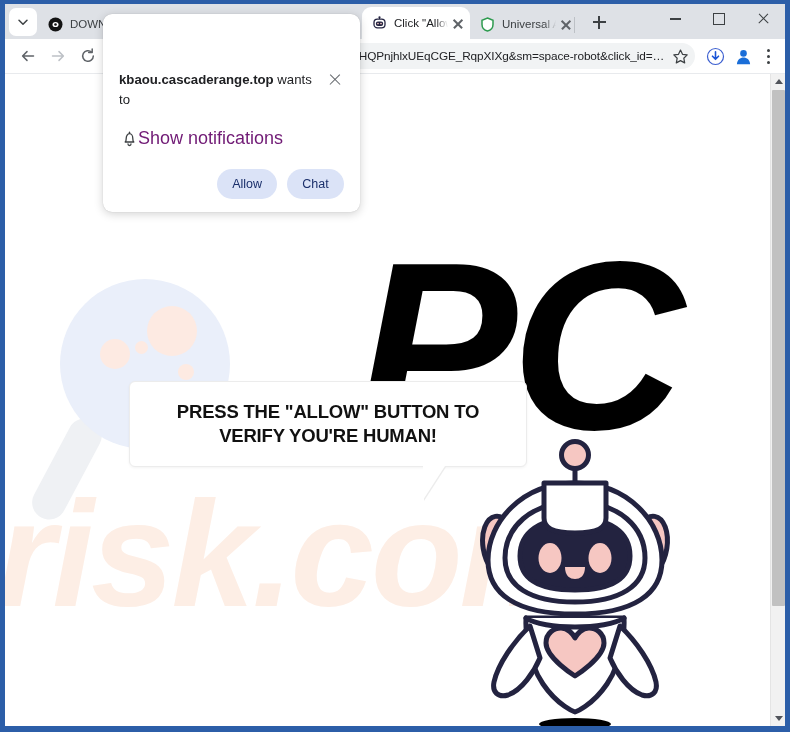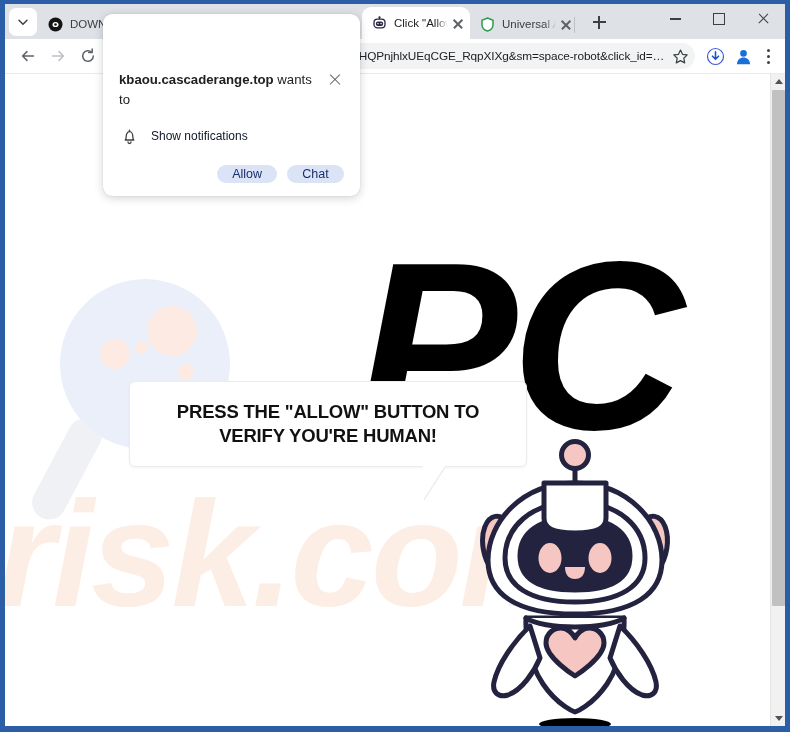--- a/index.html
+++ b/index.html
@@ -309,31 +309,30 @@
   }
   .perm-x::before { transform: rotate(45deg); }
   .perm-x::after  { transform: rotate(-45deg); }
 
   .perm-row {
     display: flex; align-items: center;
     margin-top: 18px;
     padding-left: 2px;
   }
   .perm-row-label {
-    font-size: 12px; color: #0f172a;
-    margin-left: 13px;
+    font-size: 18px; color: #701a75;
   }
   .perm-actions {
     display: flex; justify-content: flex-end;
     gap: 10px;
     margin-top: 20px;
   }
   .perm-btn {
     min-width: 57px;
-    height: 18px;
+    height: 30px;
     border-radius: 15px;
     background: #dbe3f7;
     color: #1a2f6b;
     font-size: 12.5px;
     border: none;
     cursor: pointer;
     font-family: "Liberation Sans", sans-serif;
     padding: 0 15px;
   }
 

